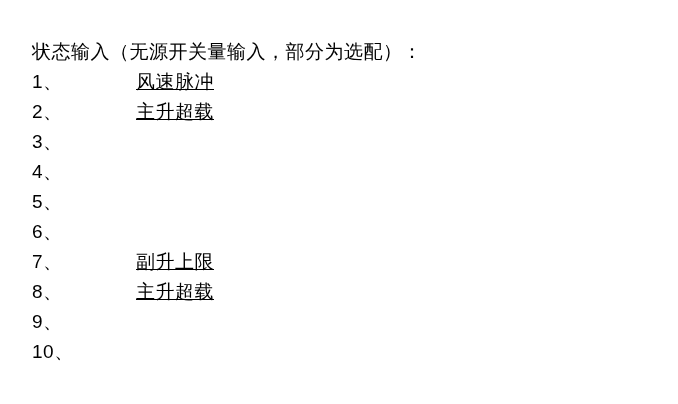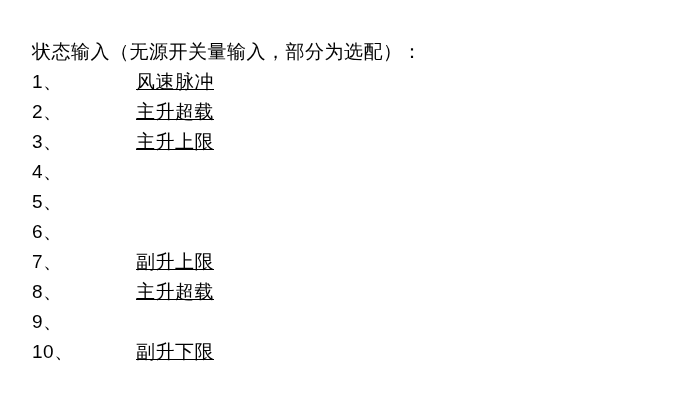--- a/index.html
+++ b/index.html
@@ -61,21 +61,20 @@
     <li class="item-row">
       <span class="item-num">1、</span>
       <span class="item-text">风速脉冲</span>
     </li>
     <li class="item-row">
       <span class="item-num">2、</span>
       <span class="item-text">主升超载</span>
     </li>
     <li class="item-row">
       <span class="item-num">3、</span>
-      <span class="item-text">主升上限</span>
     </li>
     <li class="item-row">
       <span class="item-num">4、</span>
     </li>
     <li class="item-row">
       <span class="item-num">5、</span>
     </li>
     <li class="item-row">
       <span class="item-num">6、</span>
     </li>
@@ -85,17 +84,16 @@
     </li>
     <li class="item-row">
       <span class="item-num">8、</span>
       <span class="item-text">主升超载</span>
     </li>
     <li class="item-row">
       <span class="item-num">9、</span>
     </li>
     <li class="item-row">
       <span class="item-num">10、</span>
-      <span class="item-text">副升下限</span>
     </li>
   </ul>
 
 </div>
 
 </body></html>

